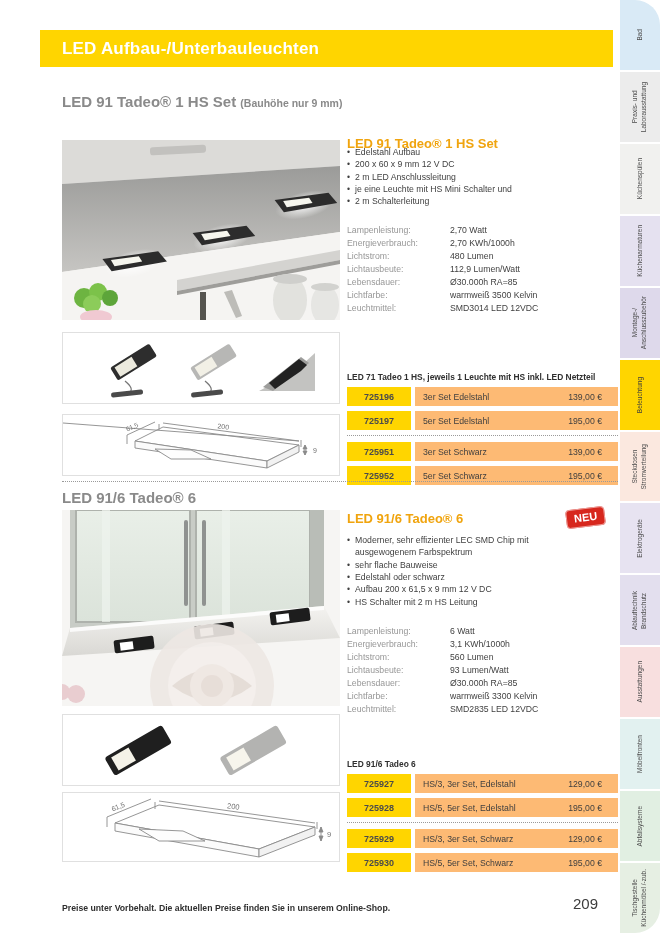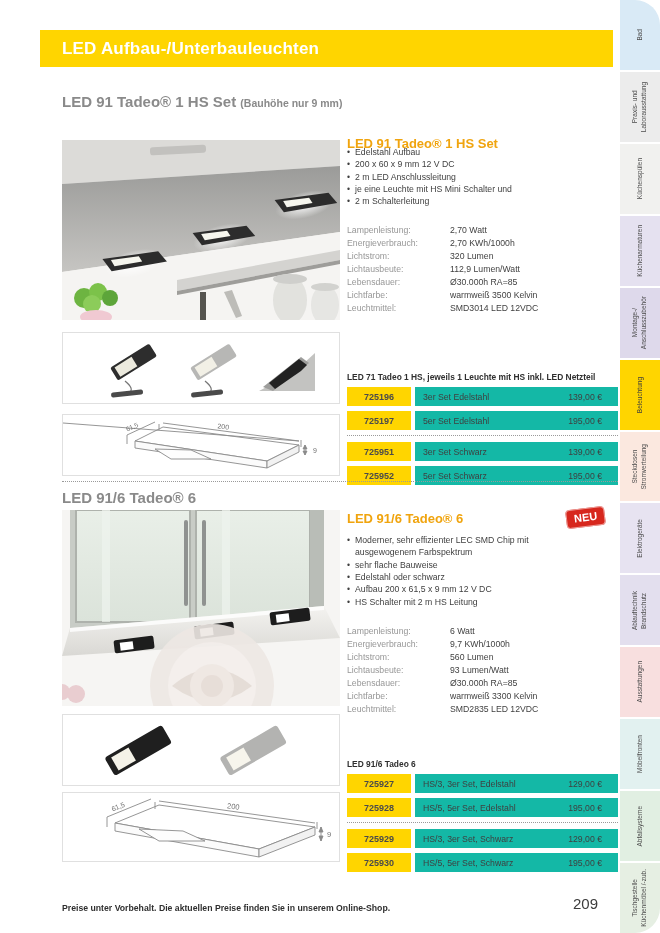--- a/index.html
+++ b/index.html
@@ -38,21 +38,21 @@
   .spec-row { display:flex; font-size:8.7px; line-height:1.5; }
   .spec-row .lbl { width:103px; color:#979797; }
   .spec-row .val { color:#3f3f3f; }
 
   
   .ptable { position:absolute; left:347px; width:271px; }
   .ptable .thead { font-size:8.4px; font-weight:bold; color:#2f2f2f; margin-bottom:5px; }
   .prow { display:flex; height:19px; margin-bottom:5px; }
   .artno { width:64px; background:#ffd500; color:#4a4a4a; font-weight:bold; font-size:9px;
            display:flex; align-items:center; justify-content:center; margin-right:4px; }
-  .dp { flex:1; background:#14b8a6; display:flex; align-items:center; font-size:8.7px; color:#3f3f3f; }
+  .dp { flex:1; background:#fdba74; display:flex; align-items:center; font-size:8.7px; color:#3f3f3f; }
   .dp .desc { flex:1; padding-left:8px; }
   .dp .price { padding-right:16px; }
   .dotted { border-top:1px dotted #9a9a9a; height:0; margin:1px 0 6px 0; }
   .sep { position:absolute; left:62px; width:556px; border-top:1px dotted #9a9a9a; }
 
   
   .neu { position:absolute; left:566px; top:508px; background:#d7271d; color:#fff; font-weight:bold;
          font-size:11px; padding:3px 8px 4px; border-radius:4px; transform:rotate(-7deg);
          box-shadow: inset 0 0 0 1px rgba(255,255,255,.55); }
 
@@ -230,21 +230,21 @@
     <div class="spec-row">
         <span class="lbl">Lampenleistung:</span>
         <span class="val">2,70 Watt</span>
       </div>
     <div class="spec-row">
         <span class="lbl">Energieverbrauch:</span>
         <span class="val">2,70 KWh/1000h</span>
       </div>
     <div class="spec-row">
         <span class="lbl">Lichtstrom:</span>
-        <span class="val">320 Lumen</span>
+        <span class="val">480 Lumen</span>
       </div>
     <div class="spec-row">
         <span class="lbl">Lichtausbeute:</span>
         <span class="val">112,9 Lumen/Watt</span>
       </div>
     <div class="spec-row">
         <span class="lbl">Lebensdauer:</span>
         <span class="val">Ø30.000h RA=85</span>
       </div>
     <div class="spec-row">
@@ -387,21 +387,21 @@
     <li>Aufbau 200 x 61,5 x 9 mm  12 V DC</li>
     <li>HS Schalter mit 2 m HS Leitung</li>
   </ul>
   <div class="specs" style="top:625px;">
     <div class="spec-row">
         <span class="lbl">Lampenleistung:</span>
         <span class="val">6 Watt</span>
       </div>
     <div class="spec-row">
         <span class="lbl">Energieverbrauch:</span>
-        <span class="val">9,7 KWh/1000h</span>
+        <span class="val">3,1 KWh/1000h</span>
       </div>
     <div class="spec-row">
         <span class="lbl">Lichtstrom:</span>
         <span class="val">560 Lumen</span>
       </div>
     <div class="spec-row">
         <span class="lbl">Lichtausbeute:</span>
         <span class="val">93 Lumen/Watt</span>
       </div>
     <div class="spec-row">

